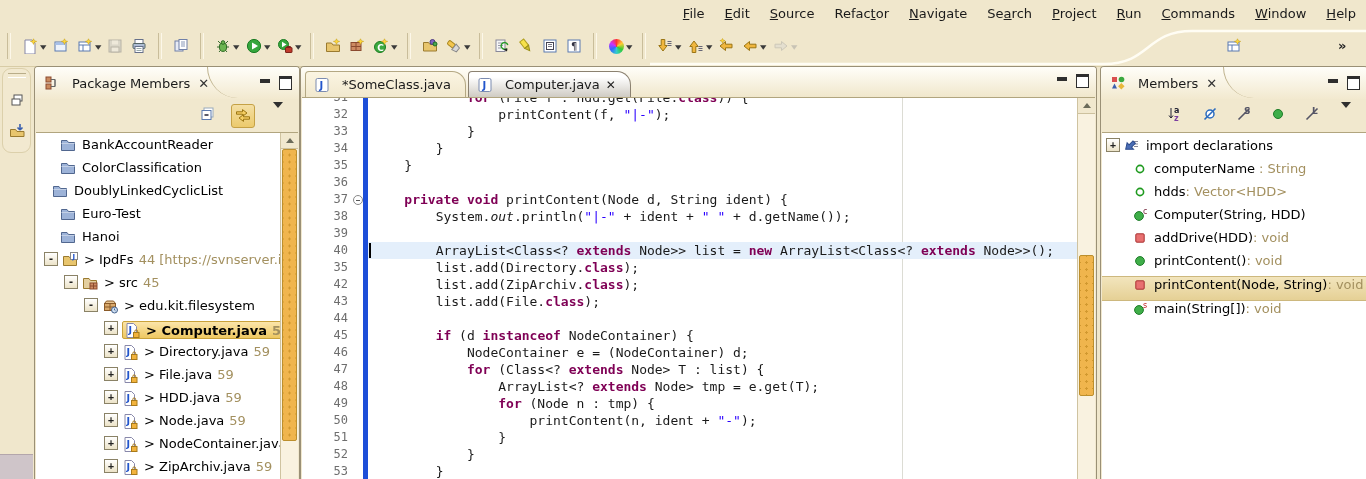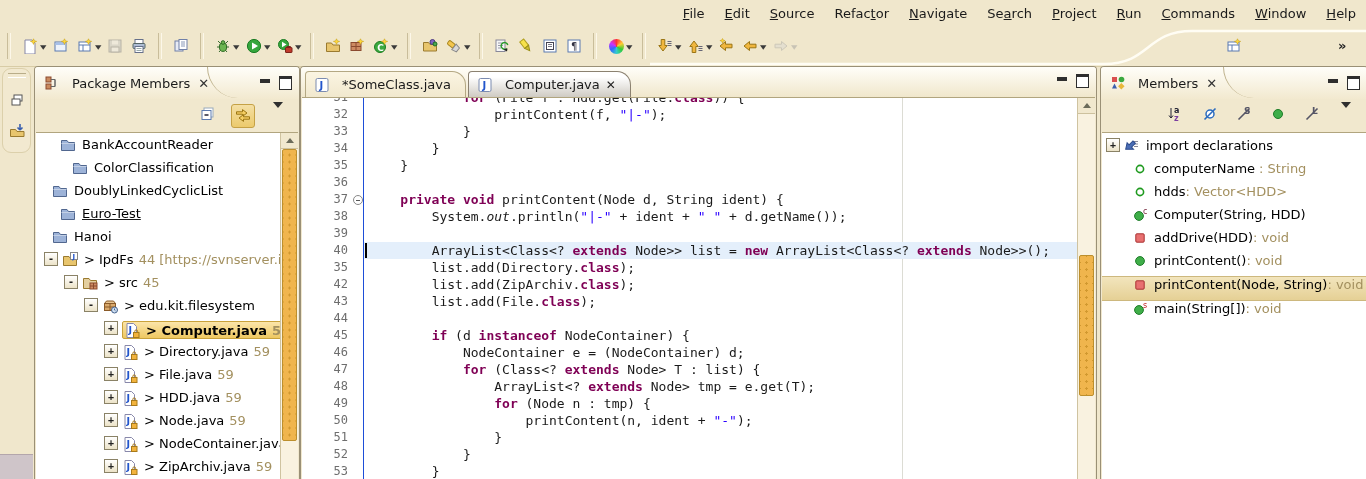--- a/index.html
+++ b/index.html
@@ -66,21 +66,21 @@
   .etab .close{font-size:12px;color:#222}
   .ebody{position:absolute;top:30px;left:1px;right:1px;bottom:0;background:#fff;border-top:1px solid #b1a57f;overflow:hidden}
   .codewrap{position:absolute;left:0;right:17px;top:0;bottom:0;overflow:hidden}
   .lines{margin-top:-9px;position:relative}
   .cline{display:flex;height:17px;font:13px/17px "DejaVu Sans Mono",monospace;white-space:pre}
   .ann{width:12px;flex:none}
   .num{width:34px;flex:none;text-align:right;color:#6e6e6e;font-size:12px;padding-right:5px;font-family:"DejaVu Sans Mono",monospace}
   .fold{width:10px;flex:none;position:relative}
   .fm{position:absolute;left:0;top:4px;width:8px;height:8px;border:1px solid #888;border-radius:50%;background:#fff}
   .fm::after{content:"";position:absolute;left:2px;top:3.5px;width:4px;height:1px;background:#555}
-  .codecell{flex:1;border-left:1px solid #1d4ed8;padding-left:5px;position:relative}
+  .codecell{flex:1;border-left:5px solid #1d4ed8;padding-left:5px;position:relative}
   .cline.cur .codecell{background:#e4effb}
   .caret{position:absolute;left:1px;top:1px;width:2px;height:15px;background:#000}
   .pmargin{position:absolute;top:0;bottom:0;left:600px;width:1px;background:#dcdcd4;pointer-events:none}
   .k{color:#7f0055;font-weight:bold}
   .s{color:#2a00ff}
   .i{font-style:italic}
 </style>
 </head>
 <body>
 
@@ -401,51 +401,51 @@
         <div class="trow" style="padding-left: 8px;">
           <span class="tspace"></span>
           <span class="ticon">
             <svg width="16" height="16" viewBox="0 0 16 16">
               <path d="M1.5 3.5h5.5l1.5 2h6v8H1.5z" fill="#9db3d8" stroke="#51678f"></path>
               <path d="M1.5 6.5h13" stroke="#c3d0e6"></path>
             </svg>
           </span>
           <span class="tlabel">BankAccountReader</span>
         </div>
-        <div class="trow" style="padding-left: 20px;">
+        <div class="trow" style="padding-left: 8px;">
           <span class="tspace"></span>
           <span class="ticon">
             <svg width="16" height="16" viewBox="0 0 16 16">
               <path d="M1.5 3.5h5.5l1.5 2h6v8H1.5z" fill="#9db3d8" stroke="#51678f"></path>
               <path d="M1.5 6.5h13" stroke="#c3d0e6"></path>
             </svg>
           </span>
           <span class="tlabel">ColorClassification</span>
         </div>
         <div class="trow" style="">
           <span class="tspace"></span>
           <span class="ticon">
             <svg width="16" height="16" viewBox="0 0 16 16">
               <path d="M1.5 3.5h5.5l1.5 2h6v8H1.5z" fill="#9db3d8" stroke="#51678f"></path>
               <path d="M1.5 6.5h13" stroke="#c3d0e6"></path>
             </svg>
           </span>
           <span class="tlabel">DoublyLinkedCyclicList</span>
         </div>
-        <div class="trow" style="padding-left: 8px; text-decoration: underline;">
+        <div class="trow" style="padding-left: 8px;">
           <span class="tspace"></span>
           <span class="ticon">
             <svg width="16" height="16" viewBox="0 0 16 16">
               <path d="M1.5 3.5h5.5l1.5 2h6v8H1.5z" fill="#9db3d8" stroke="#51678f"></path>
               <path d="M1.5 6.5h13" stroke="#c3d0e6"></path>
             </svg>
           </span>
           <span class="tlabel">Euro-Test</span>
         </div>
-        <div class="trow" style="padding-left: 0;">
+        <div class="trow" style="padding-left: 8px;">
           <span class="tspace"></span>
           <span class="ticon">
             <svg width="16" height="16" viewBox="0 0 16 16">
               <path d="M1.5 3.5h5.5l1.5 2h6v8H1.5z" fill="#9db3d8" stroke="#51678f"></path>
               <path d="M1.5 6.5h13" stroke="#c3d0e6"></path>
             </svg>
           </span>
           <span class="tlabel">Hanoi</span>
         </div>
         <div class="trow" style="padding-left: 8px;">

